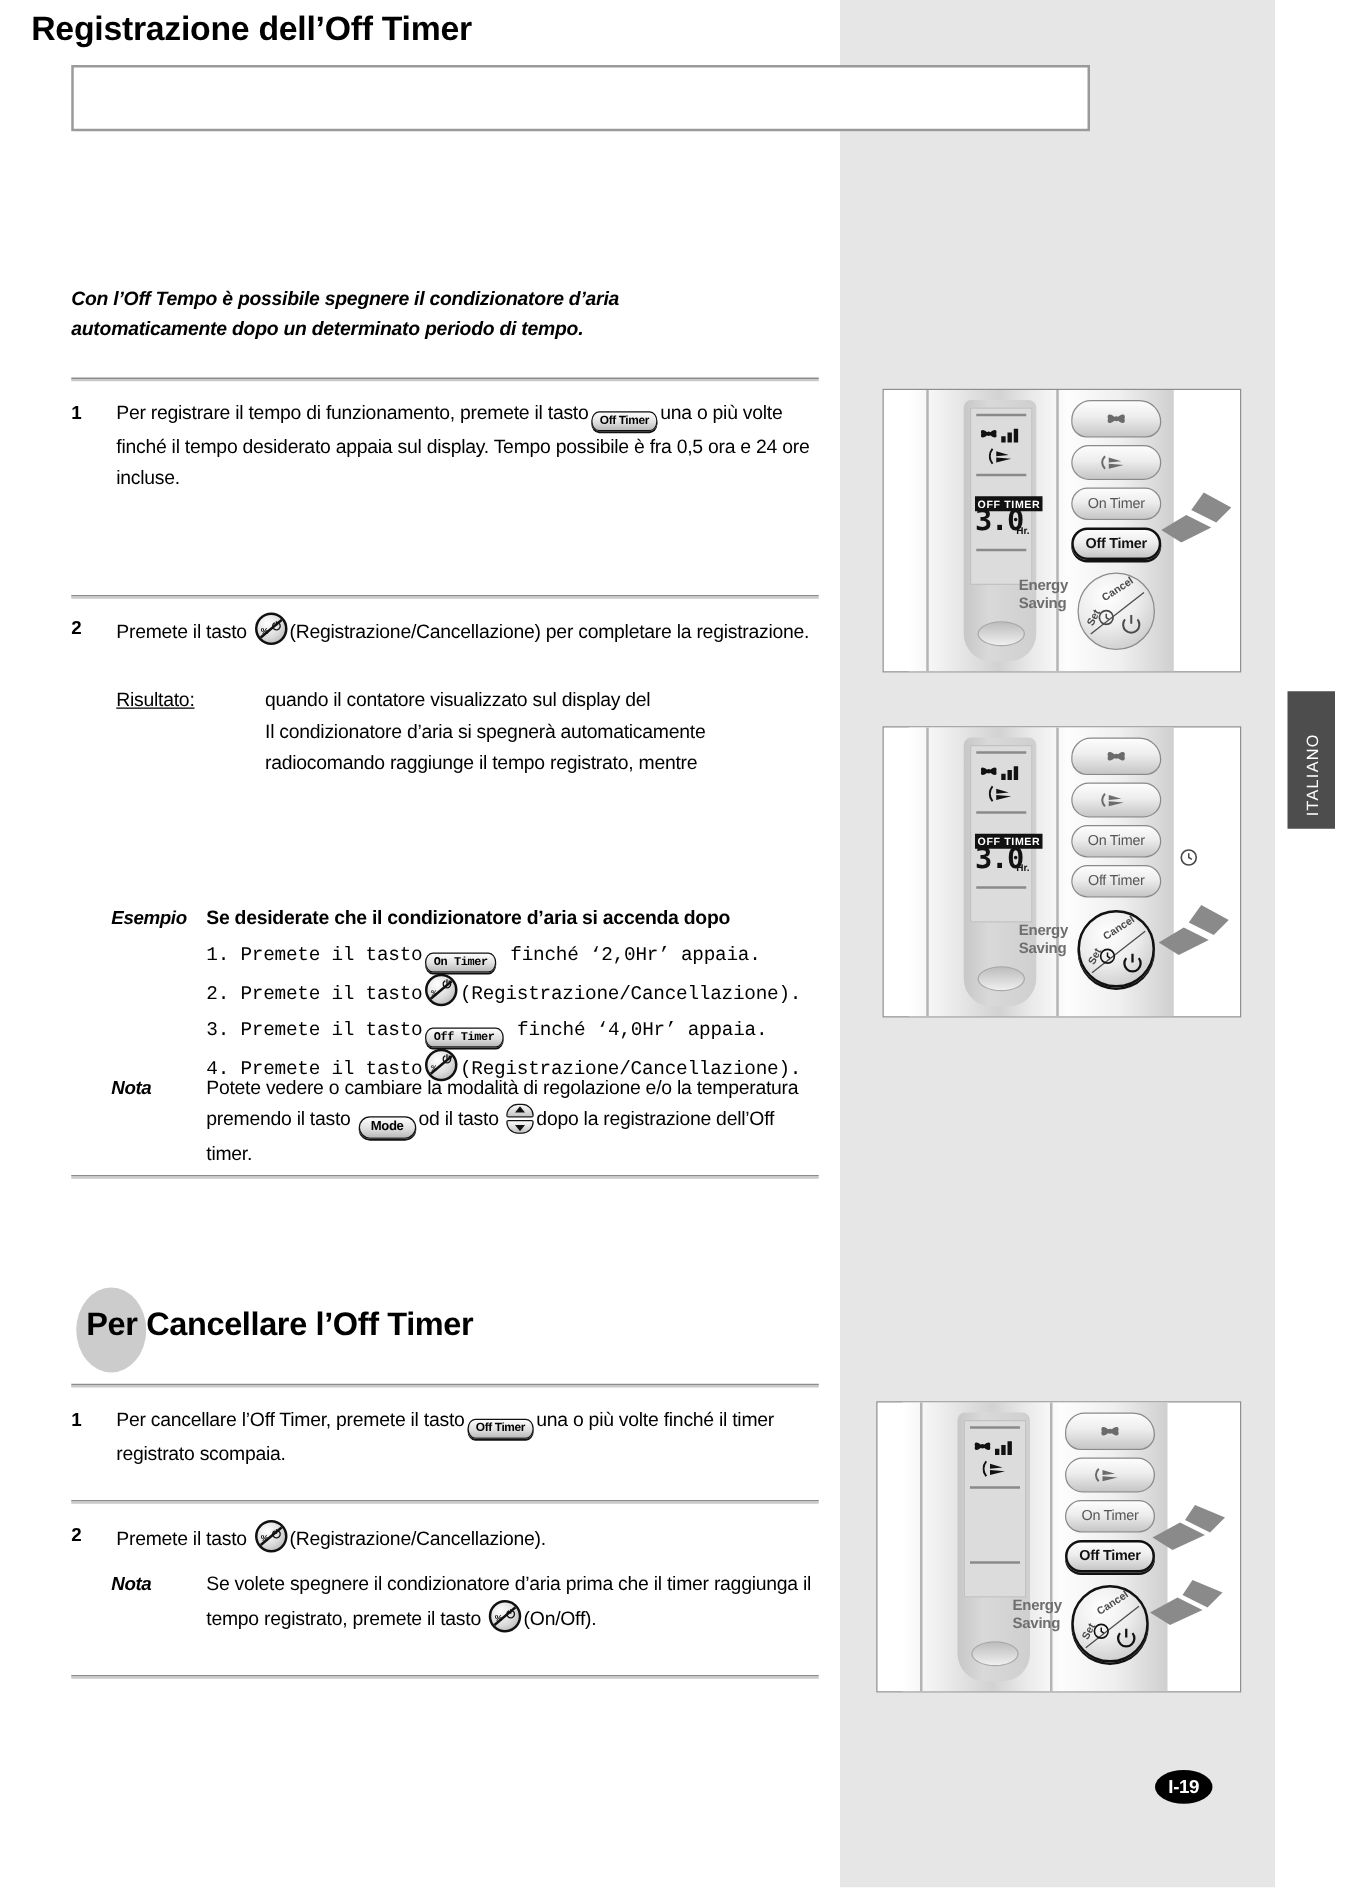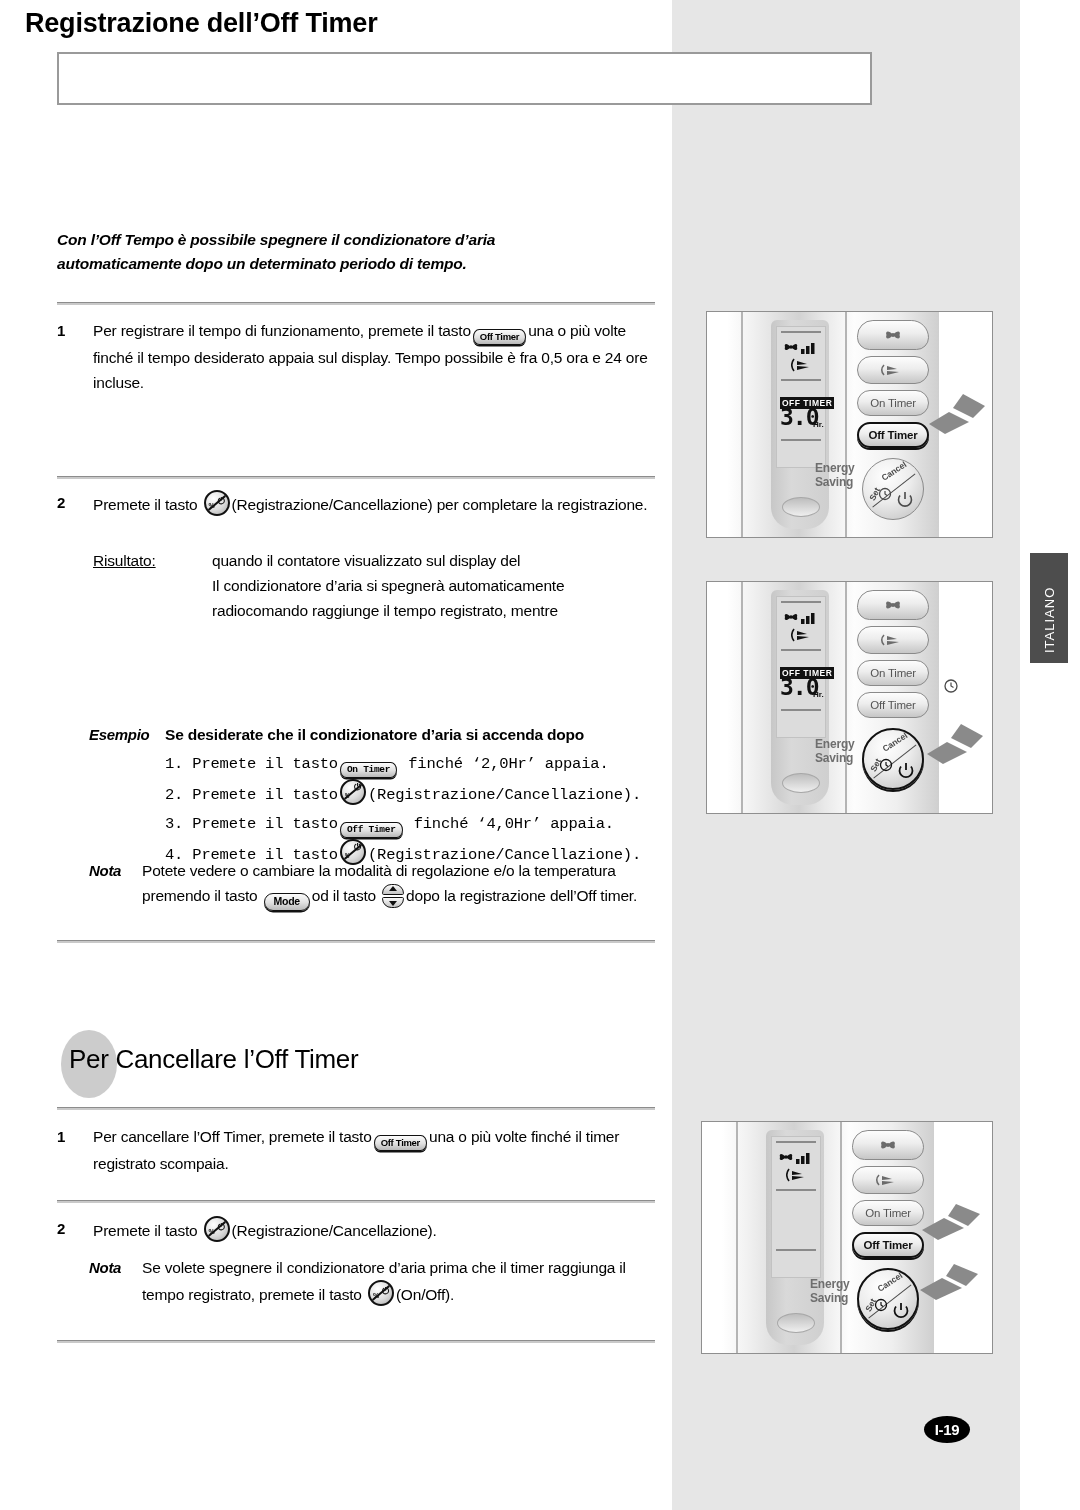--- a/index.html
+++ b/index.html
@@ -76,30 +76,30 @@
     display:inline-block;font-weight:bold;font-style:italic;font-size:15px;
     letter-spacing:-0.3px;
   }
   .esempio-tag{position:absolute;left:32px;top:0;}
   .esempio-head{margin-left:108px;display:block;font-weight:bold;}
   .esempio-list{margin-left:108px;display:block;font-weight:normal;padding-top:3px;font-family:Liberation Mono, monospace;}
   .esempio-list div{line-height:29px;}
 
   .nota-wrap{position:absolute;width:600px;font-size:15.5px;line-height:25px;letter-spacing:-0.2px;}
   .nota-tag{position:absolute;left:32px;top:0;}
-  .nota-body{margin-left:85px;display:block;}
+  .nota-body{margin-left:108px;display:block;}
 
   #h2-wrap{position:absolute;left:57px;top:1028px;width:600px;height:70px;}
   #h2-ellipse{
     position:absolute;left:4px;top:2px;width:56px;height:68px;
     background:#cccccc;border-radius:50%;
   }
   #h2-text{
     position:absolute;left:12px;top:16px;
-    font-size:26px;font-weight:normal;letter-spacing:-0.3px;white-space:nowrap;
+    font-size:26px;font-weight:bold;letter-spacing:-0.3px;white-space:nowrap;
   }
 
   
   .btn-pill{
     display:inline-block;vertical-align:-4px;
     border:1.6px solid #111;border-radius:7px/9px;
     background:linear-gradient(to bottom,#fdfdfd 0%,#e0e0e0 55%,#b9b9b9 100%);
     padding:1px 6px 2px 6px;
     font-size:9.5px;font-weight:bold;line-height:11px;
     letter-spacing:-0.3px;white-space:nowrap;

